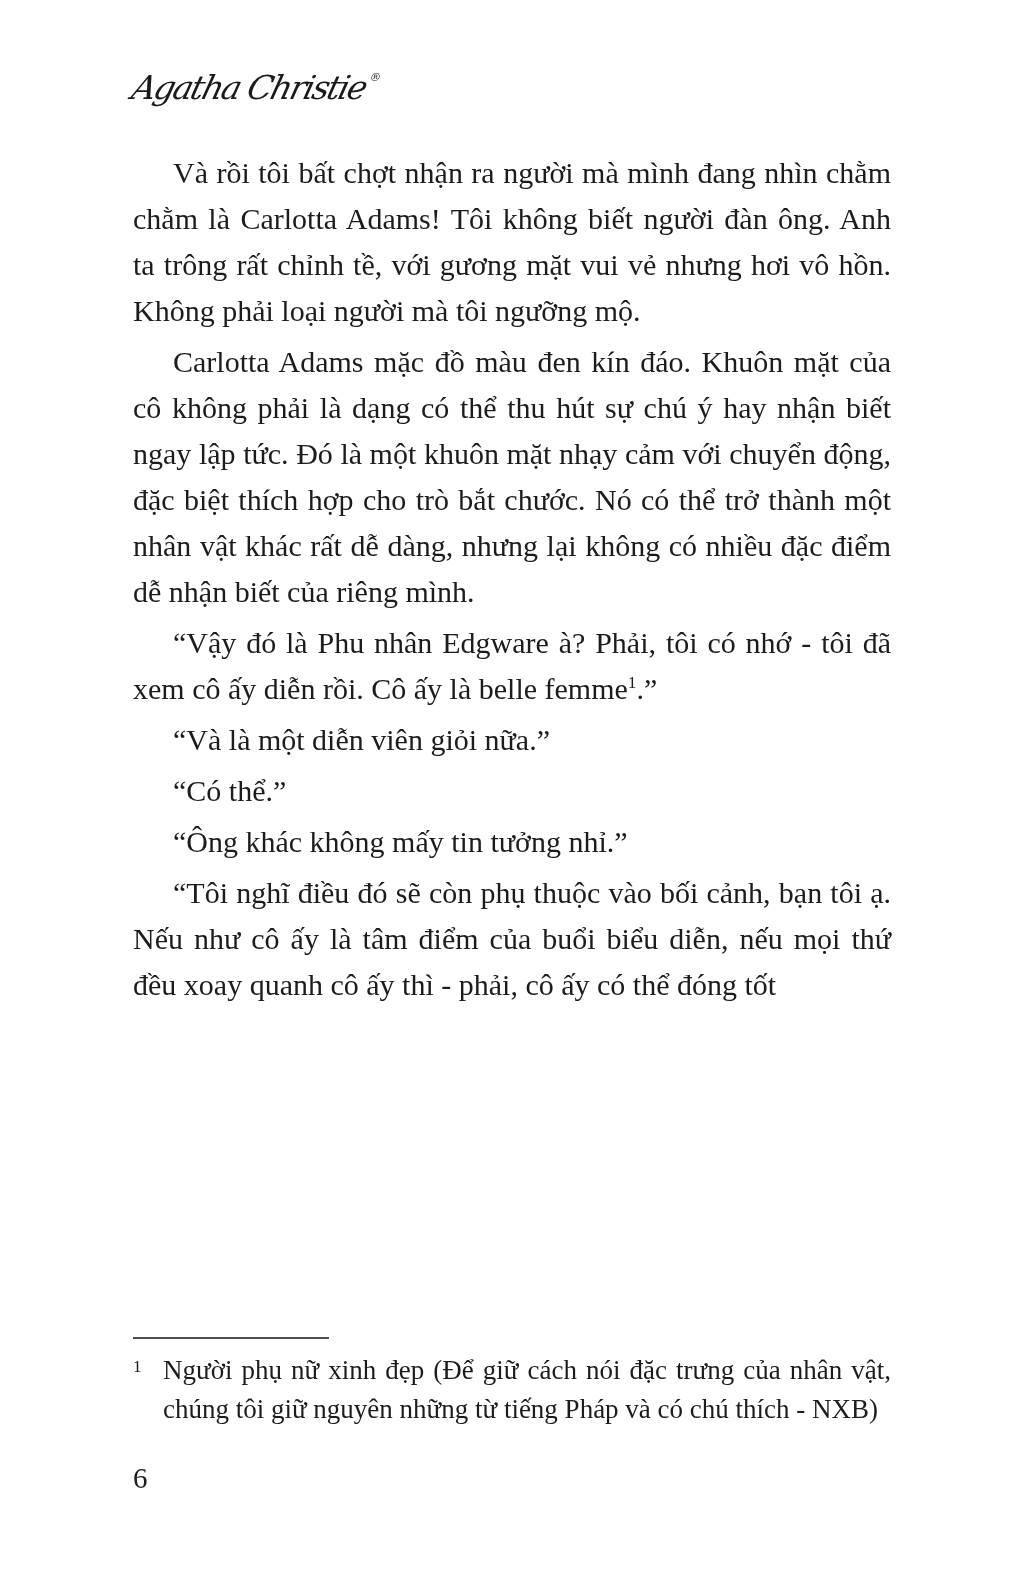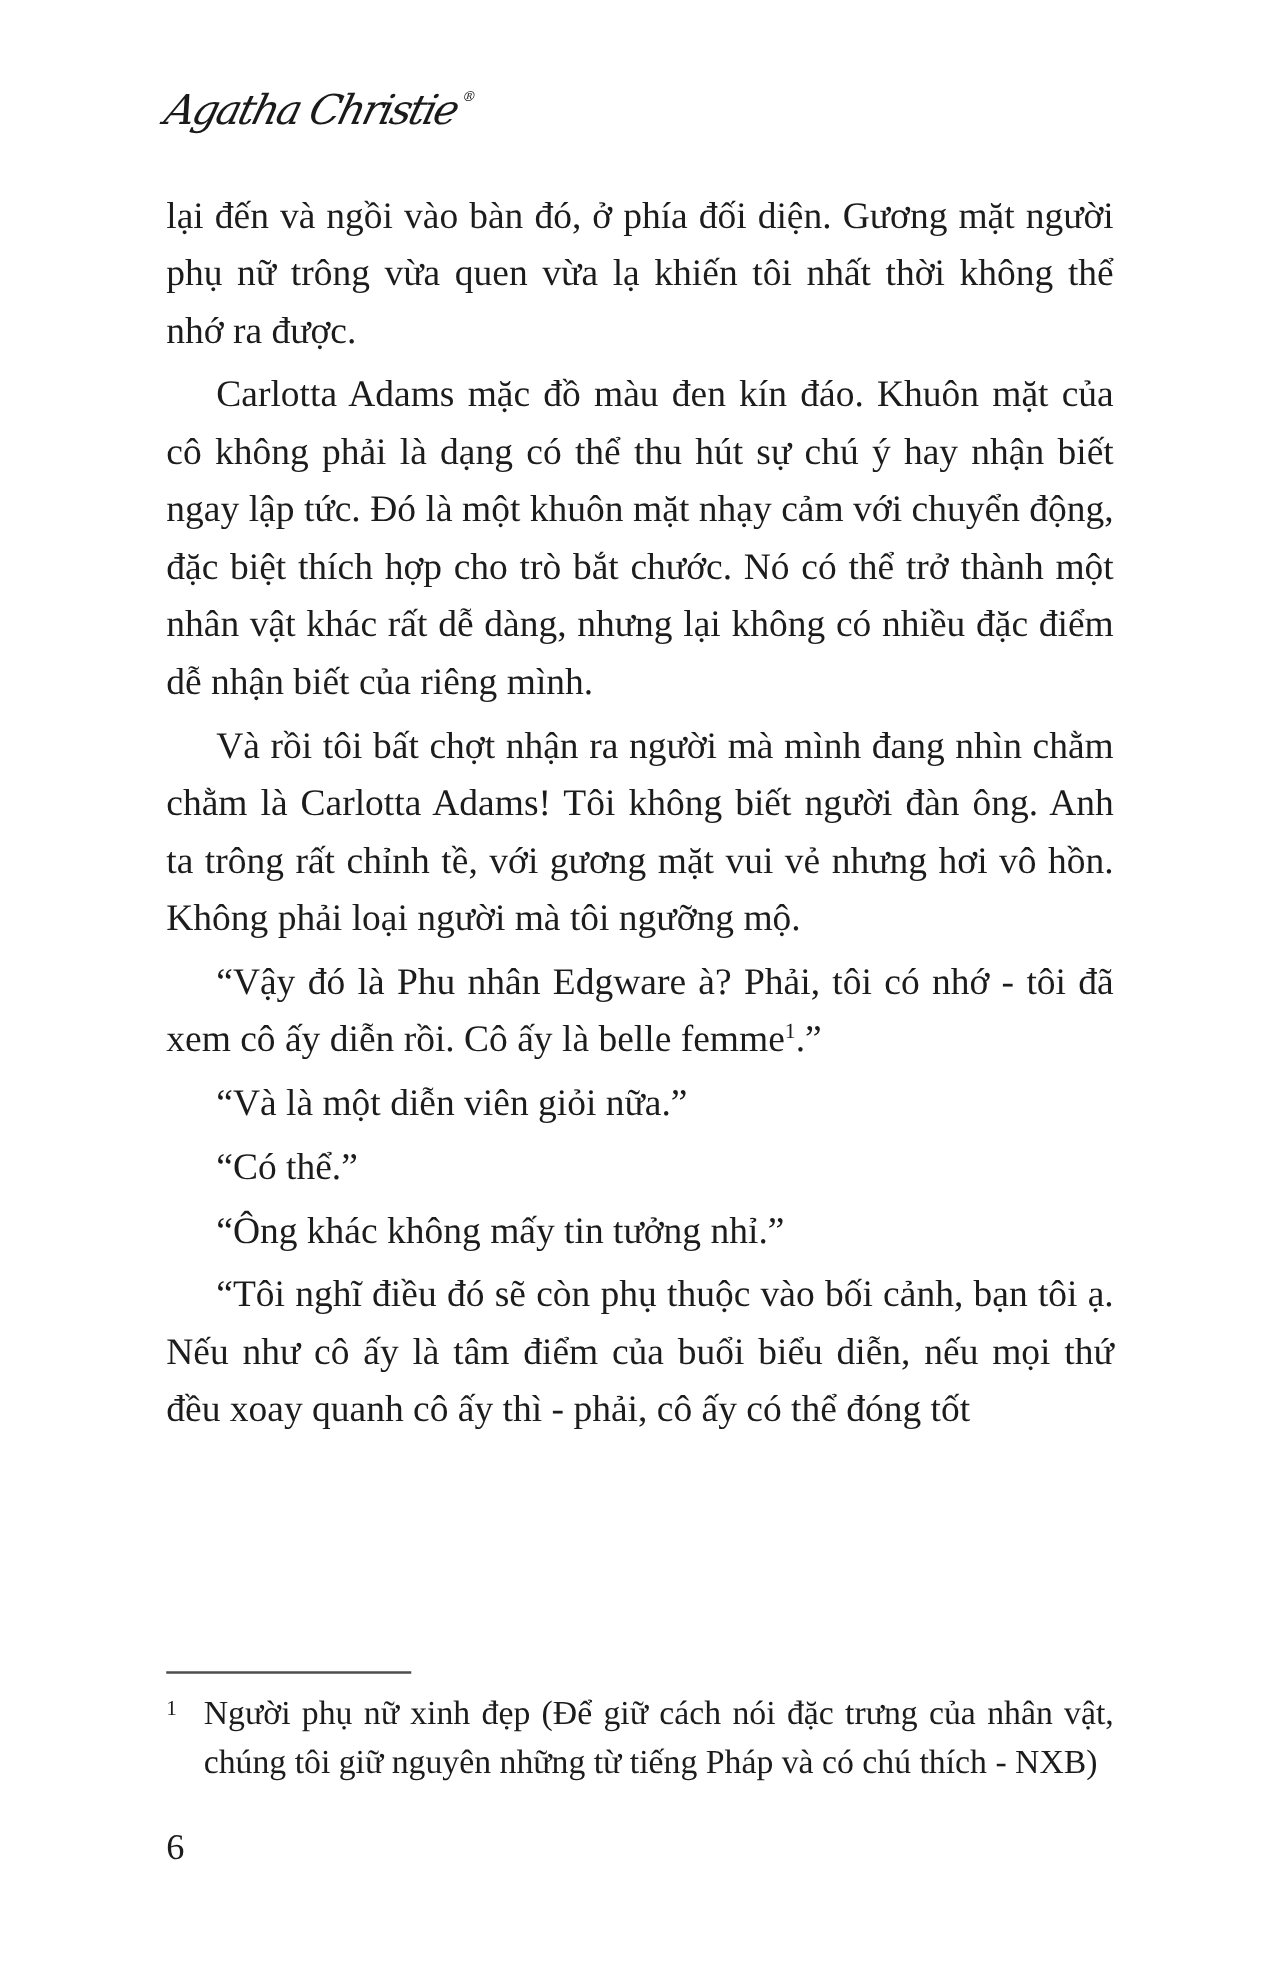--- a/index.html
+++ b/index.html
@@ -95,23 +95,22 @@
 </head>
 <body>
 
 <div class="page">
 
   <div class="logo">
     <span>Agatha Christie</span><span class="reg">®</span>
   </div>
 
   <div class="body-text">
-    <p class="para">lại đến và ngồi vào bàn đó, ở phía đối diện. Gương mặt người phụ nữ trông vừa quen vừa lạ khiến tôi nhất thời không thể nhớ ra được.</p>
+    <p class="para indent">Và rồi tôi bất chợt nhận ra người mà mình đang nhìn chằm chằm là Carlotta Adams! Tôi không biết người đàn ông. Anh ta trông rất chỉnh tề, với gương mặt vui vẻ nhưng hơi vô hồn. Không phải loại người mà tôi ngưỡng mộ.</p>
     <p class="para indent">Carlotta Adams mặc đồ màu đen kín đáo. Khuôn mặt của cô không phải là dạng có thể thu hút sự chú ý hay nhận biết ngay lập tức. Đó là một khuôn mặt nhạy cảm với chuyển động, đặc biệt thích hợp cho trò bắt chước. Nó có thể trở thành một nhân vật khác rất dễ dàng, nhưng lại không có nhiều đặc điểm dễ nhận biết của riêng mình.</p>
-    <p class="para indent">Và rồi tôi bất chợt nhận ra người mà mình đang nhìn chằm chằm là Carlotta Adams! Tôi không biết người đàn ông. Anh ta trông rất chỉnh tề, với gương mặt vui vẻ nhưng hơi vô hồn. Không phải loại người mà tôi ngưỡng mộ.</p>
     <p class="para indent"><span>“Vậy đó là Phu nhân Edgware à? Phải, tôi có nhớ - tôi đã xem cô ấy diễn rồi. Cô ấy là </span><span class="italic-phrase">belle femme</span><sup class="fn-ref">1</sup><span>.”</span></p>
     <p class="para indent">“Và là một diễn viên giỏi nữa.”</p>
     <p class="para indent">“Có thể.”</p>
     <p class="para indent">“Ông khác không mấy tin tưởng nhỉ.”</p>
     <p class="para indent">“Tôi nghĩ điều đó sẽ còn phụ thuộc vào bối cảnh, bạn tôi ạ. Nếu như cô ấy là tâm điểm của buổi biểu diễn, nếu mọi thứ đều xoay quanh cô ấy thì - phải, cô ấy có thể đóng tốt</p>
   </div>
 
   <div class="footnote-block">
     <div class="footnote-rule"></div>
     <div class="footnote">

